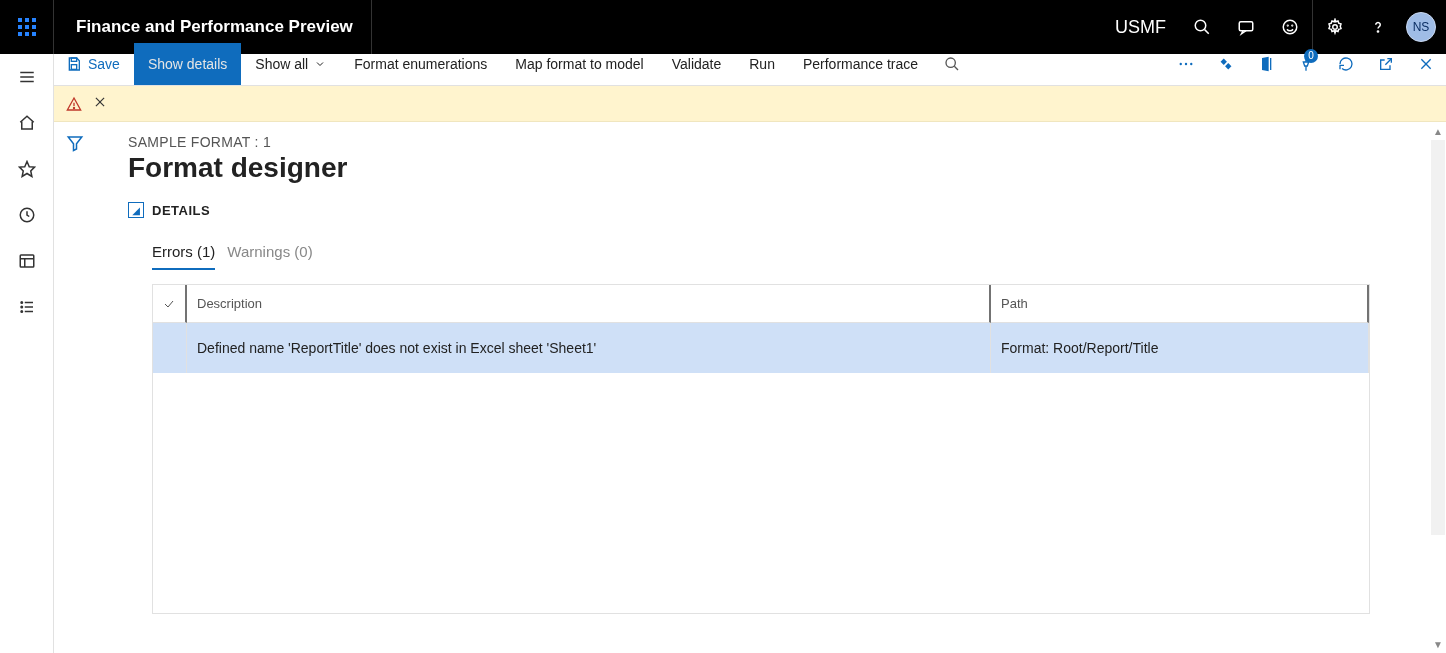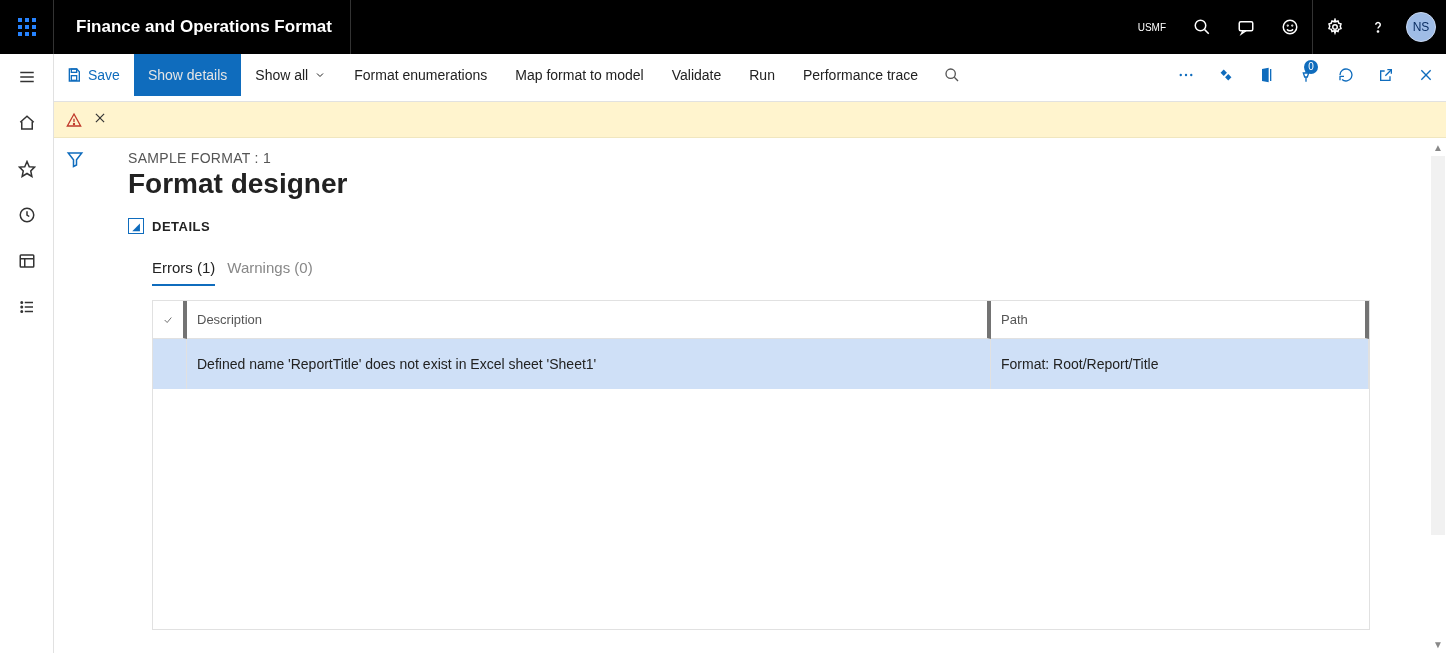--- a/index.html
+++ b/index.html
@@ -4,36 +4,36 @@
 <style>
 * { box-sizing: border-box; margin: 0; padding: 0; }
 html, body { width: 1446px; height: 653px; font-family: "Segoe UI", Arial, sans-serif; font-size: 14px; background: #fff; color: #222; overflow: hidden; }
 
 
 .topbar { height: 54px; background: #000; display: flex; align-items: center; color: #fff; }
 .topbar .waffle { width: 54px; height: 54px; display: flex; align-items: center; justify-content: center; border-right: 1px solid #333; }
 .topbar .app-title { padding-left: 22px; font-weight: 600; font-size: 17px; flex: 0 0 auto; }
 .topbar .divider { width: 1px; height: 100%; background: #333; margin-left: 18px; }
 .topbar .tb-right { margin-left: auto; display: flex; align-items: center; height: 100%; }
-.topbar .company { font-size: 10px; padding: 0 14px; }
+.topbar .company { font-size: 18px; padding: 0 14px; }
 .tbicon { width: 44px; height: 54px; display: flex; align-items: center; justify-content: center; color: #fff; }
 .tbicon.left-bordered { border-left: 1px solid #333; }
 .avatar { width: 30px; height: 30px; border-radius: 50%; background: #9fbce6; color: #0b2e63; display: flex; align-items: center; justify-content: center; font-size: 12px; margin: 0 10px 0 6px; border:1px solid #c8d7ef;}
 
 
 .waffle-grid { display: grid; grid-template-columns: repeat(3, 4px); grid-gap: 3px; }
 .waffle-grid span { width: 4px; height: 4px; background: #2683ff; }
 
 
 .leftrail { position: absolute; left: 0; top: 54px; width: 54px; bottom: 0; border-right: 1px solid #e1e1e1; background:#fff; display:flex; flex-direction:column; align-items:center; }
 .railbtn { width: 54px; height: 46px; display: flex; align-items: center; justify-content: center; color: #333; }
 
 
 .workarea { position: absolute; left: 54px; top: 54px; right: 0; bottom: 0; display:flex; flex-direction:column; }
-.toolbar { height: 48px; display: flex; align-items: flex-start; border-bottom: 1px solid #e1e1e1; }
+.toolbar { height: 32px; display: flex; align-items: flex-end; border-bottom: 1px solid #e1e1e1; }
 .tbtn { height: 42px; display: flex; align-items: center; padding: 0 14px; color: #222; font-size: 14px; white-space: nowrap; }
 .tbtn.save { color: #0f6cbd; padding-left: 12px;}
 .tbtn.save svg { margin-right: 6px; }
 .tbtn.active { background: #0f6cbd; color: #e5e5e5; }
 .tbtn.showall svg { margin-left:6px;}
 .toolbar .spacer { flex: 1; }
 .ticon { width: 40px; height: 42px; display: flex; align-items: center; justify-content: center; color: #0f6cbd; position:relative; }
 .ticon.gray { color: #555; }
 .badge { position:absolute; top:6px; left:18px; background:#0f6cbd; color:#fff; border-radius:8px; font-size:10px; min-width:14px; height:14px; line-height:14px; text-align:center; padding:0 3px; }
 
@@ -50,21 +50,21 @@
 .breadcrumb { font-size:14px; color:#555; letter-spacing:0.3px; }
 .page-title { font-size:28px; font-weight:600; margin-top:2px; }
 .details-hdr { display:flex; align-items:center; margin-top:18px; }
 .details-hdr .box { width:16px;height:16px;border:1px solid #0f6cbd; color:#0f6cbd; display:flex;align-items:center;justify-content:center; font-size:10px; margin-right:8px;}
 .details-hdr .lbl { font-weight:600; font-size:13px; letter-spacing:0.5px;}
 .tabs { margin-top:25px; display:flex; gap:12px; padding-left:24px; }
 .tab { font-size:15px; padding-bottom:8px; color:#888; }
 .tab.active { color:#222; border-bottom:2px solid #0f6cbd; }
 .table-wrap { margin-top:14px; margin-left:24px; width:1218px; border:1px solid #e1e1e1; display:flex;flex-direction:column; }
 .thead { display:flex; height:38px; background:#fff; }
-.thcell { border-right:4px solid #737373; border-bottom:1px solid #e1e1e1; display:flex; align-items:center; padding:0 10px; font-size:13px; color:#555; }
+.thcell { border-right:2px solid #737373; border-bottom:1px solid #e1e1e1; display:flex; align-items:center; padding:0 10px; font-size:13px; color:#555; }
 .th-check{ width:34px; justify-content:center; }
 .th-desc { width:804px; }
 .th-path{ flex:1; }
 .trow { display:flex; min-height:50px; }
 .trow.sel { background:#cfe0f7; }
 .tcell { border-right:1px solid #e1e1e1; display:flex; align-items:center; padding:10px; font-size:14px; }
 .tc-check{ width:34px; }
 .tc-desc { width:804px; }
 .tc-path{ flex:1; }
 .table-empty { flex:1; min-height:240px; background:#fff; }
@@ -85,21 +85,21 @@
         <span></span>
         <span></span>
         <span></span>
         <span></span>
         <span></span>
         <span></span>
         <span></span>
         <span></span>
       </div>
   </div>
-  <div class="app-title">Finance and Operations Format</div>
+  <div class="app-title">Finance and Performance Preview</div>
   <div class="divider"></div>
   <div class="tb-right">
     <div class="company">USMF</div>
     <div class="tbicon">
       <svg width="18" height="18" viewBox="0 0 24 24" fill="none" stroke="currentColor" stroke-width="2">
           <circle cx="10" cy="10" r="7"></circle>
           <line x1="21" y1="21" x2="15.5" y2="15.5"></line>
         </svg>
     </div>
     <div class="tbicon">

